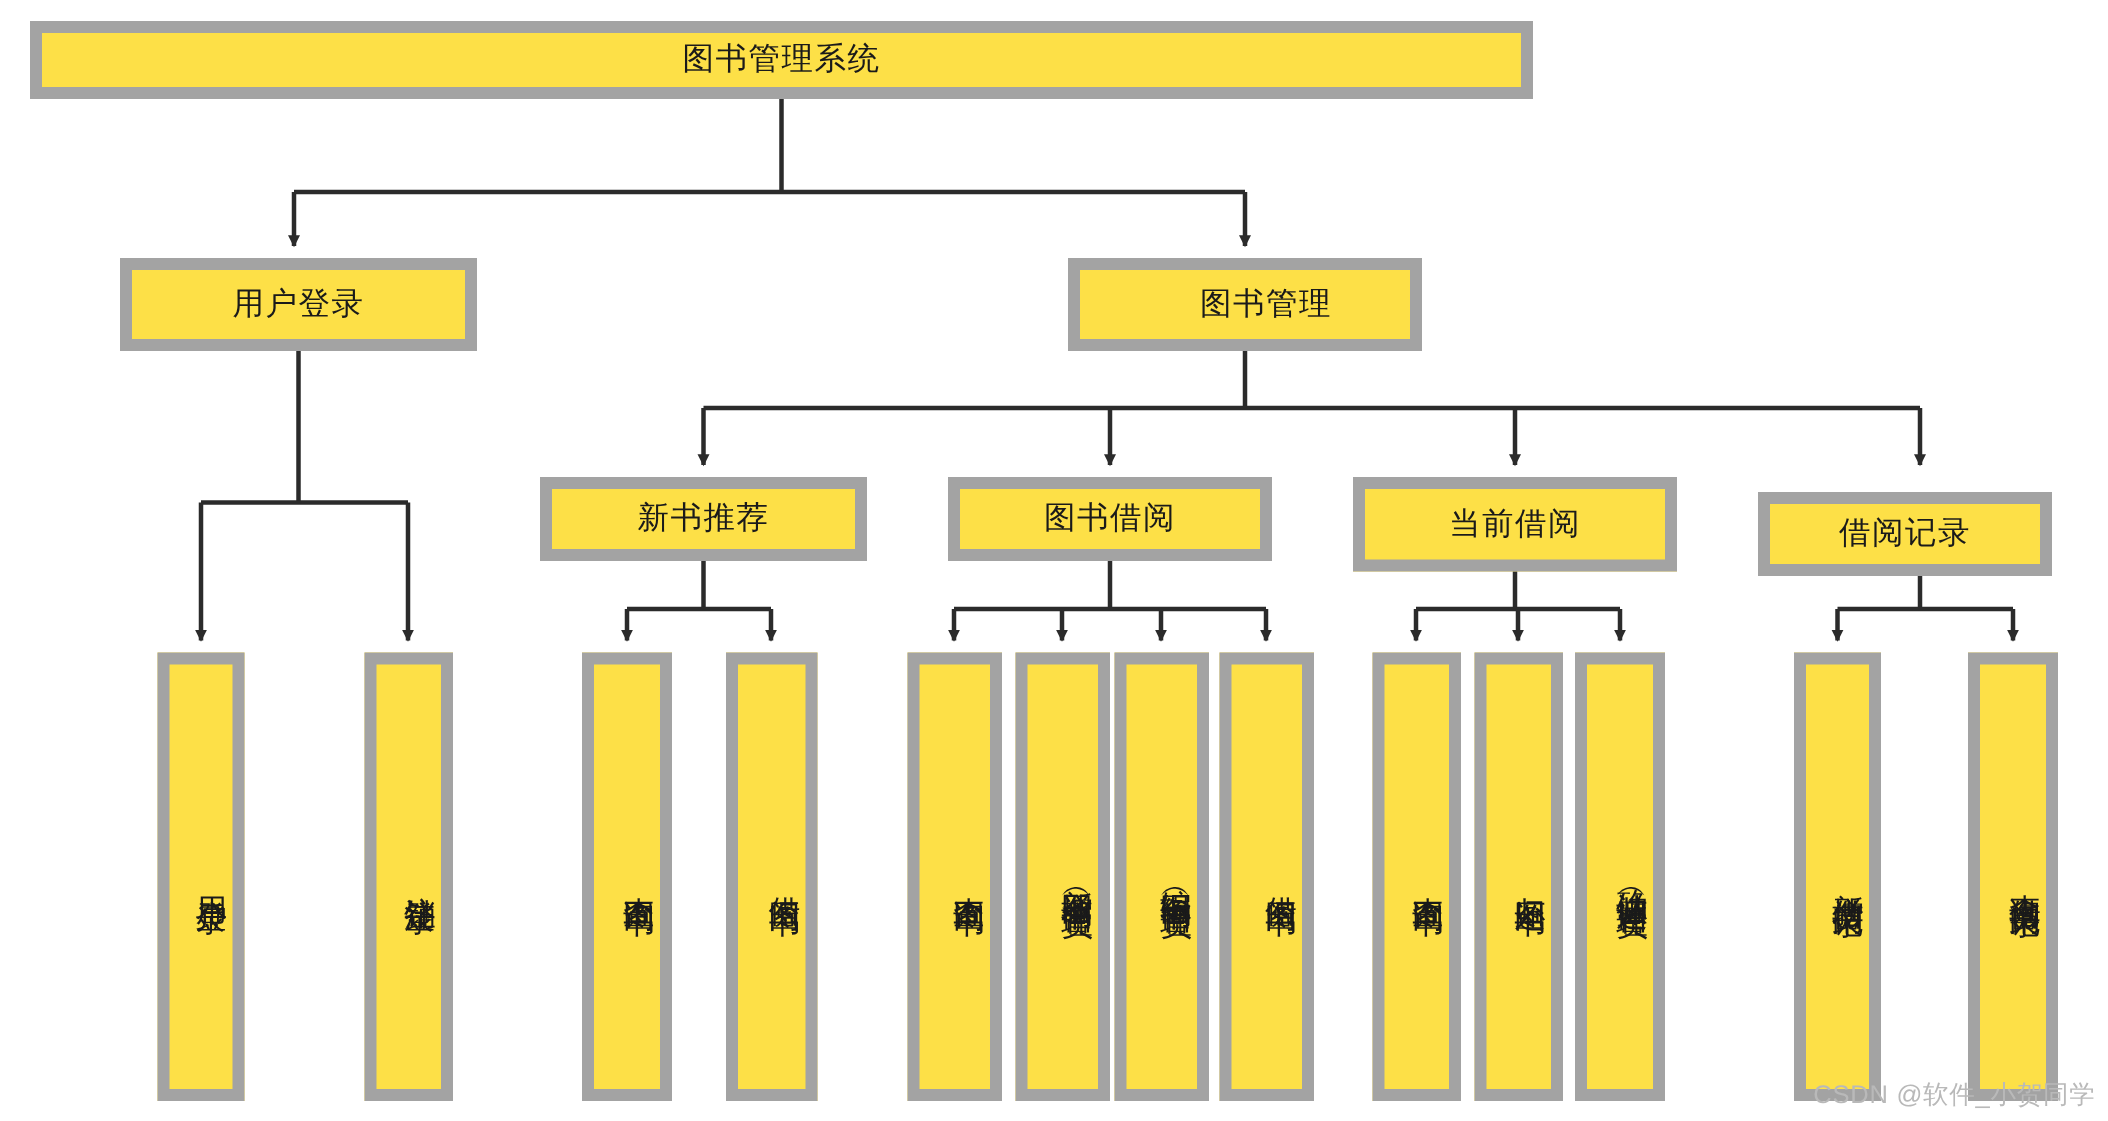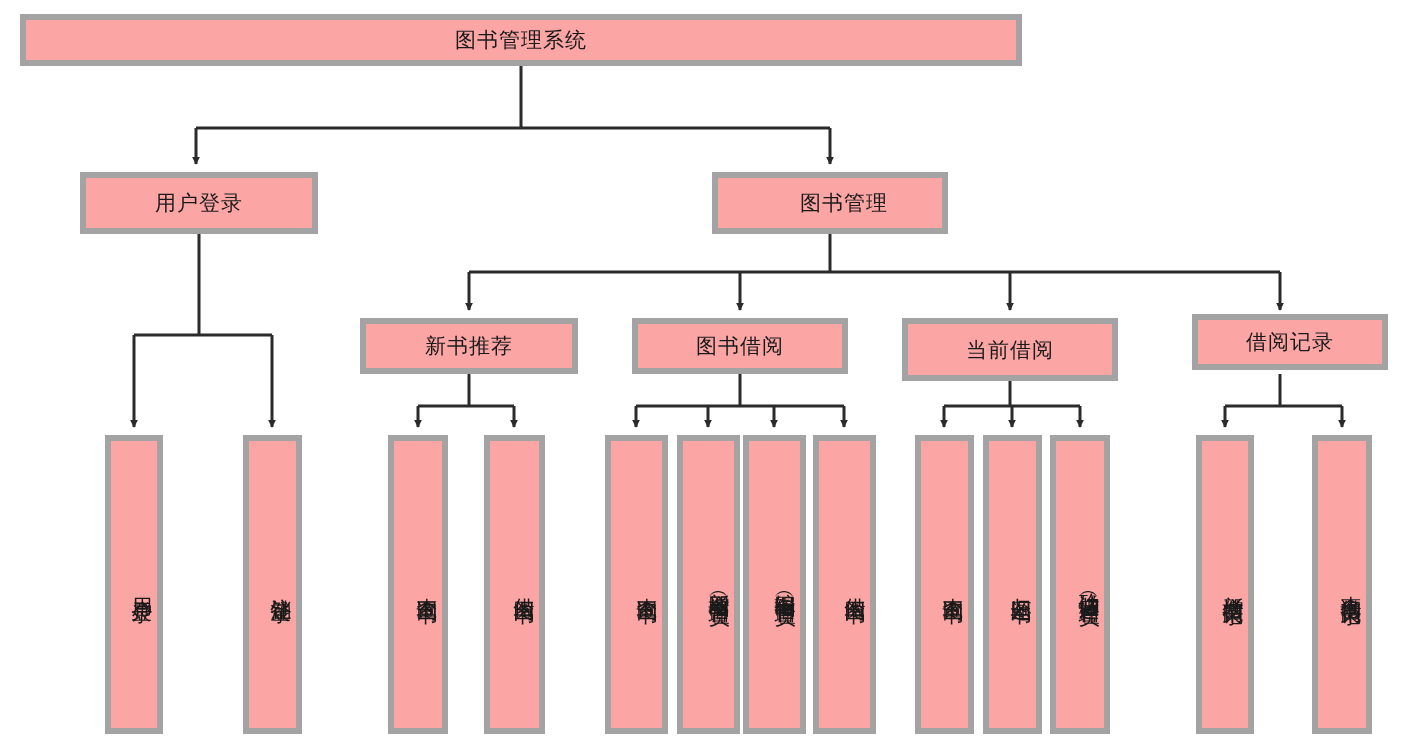--- a/index.html
+++ b/index.html
@@ -22,22 +22,22 @@
     position: absolute;
     left: 0;
     top: 0;
     width: 1405px;
     height: 747px;
     pointer-events: none;
   }
   .node {
     position: absolute;
     box-sizing: border-box;
-    border: 6px solid #a3a3a3;
-    background: #fca5a5;
+    border: 8px solid #a3a3a3;
+    background: #fde047;
     display: flex;
     align-items: center;
     justify-content: center;
     color: #1a1a1a;
   }
   .node.horiz {
     font-size: 21px;
     line-height: 1.2;
     letter-spacing: 1px;
   }
@@ -163,21 +163,21 @@
 
   <div class="node horiz" style="left:360px; top:318px; width:218px; height:56px;">
     <span>新书推荐</span>
   </div>
   <div class="node horiz" style="left:632px; top:318px; width:216px; height:56px;">
     <span>图书借阅</span>
   </div>
   <div class="node horiz" style="left:902px; top:318px; width:216px; height:63px;">
     <span>当前借阅</span>
   </div>
-  <div class="node horiz" style="left:1172px; top:314px; width:196px; height:56px;margin-left:20px;">
+  <div class="node horiz" style="left:1172px; top:328px; width:196px; height:56px;">
     <span>借阅记录</span>
   </div>
 
   <div class="node vert" style="left:105px; top:435px; width:58px; height:299px;">
     <span class="vtext">用户登录</span>
   </div>
   <div class="node vert" style="left:243px; top:435px; width:59px; height:299px;">
     <span class="vtext">注销登录</span>
   </div>
 
@@ -211,14 +211,15 @@
     <span class="vtext">确认归还（管理员）</span>
   </div>
 
   <div class="node vert" style="left:1196px; top:435px; width:58px; height:299px;">
     <span class="vtext">新增借阅记录</span>
   </div>
   <div class="node vert" style="left:1312px; top:435px; width:60px; height:299px;">
     <span class="vtext">查询借阅记录</span>
   </div>
 
+  <div id="watermark">CSDN @软件_小贺同学</div>
 
 </div>
 
 </body></html>

